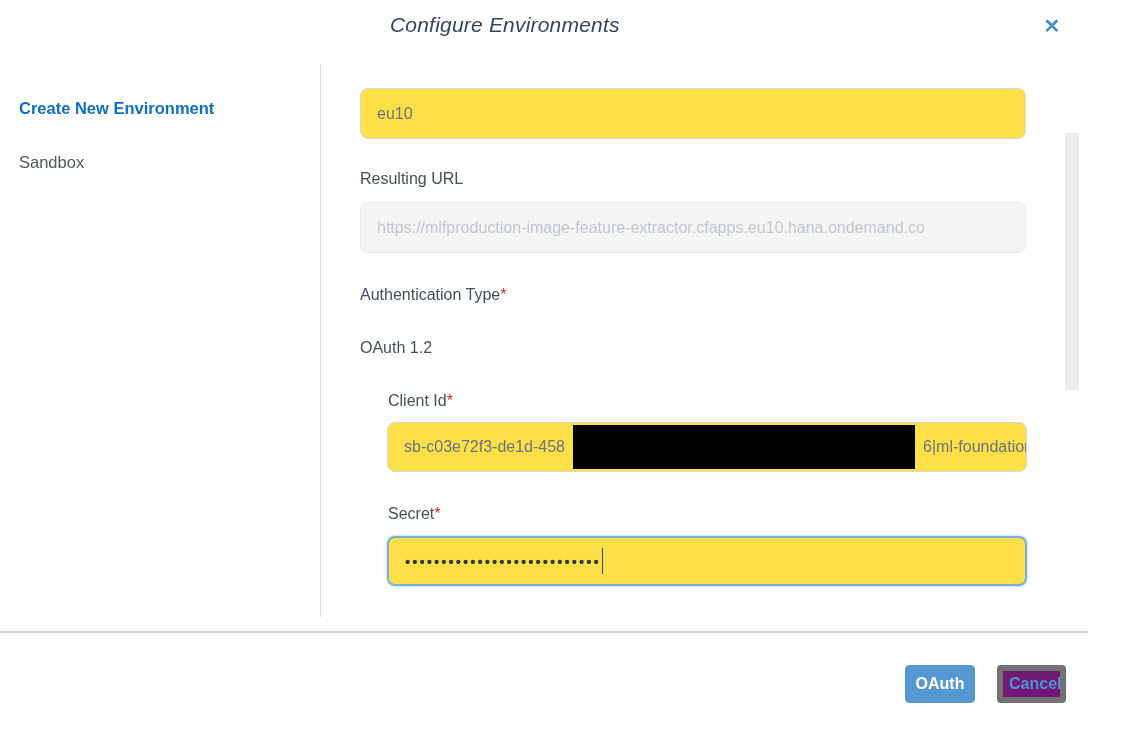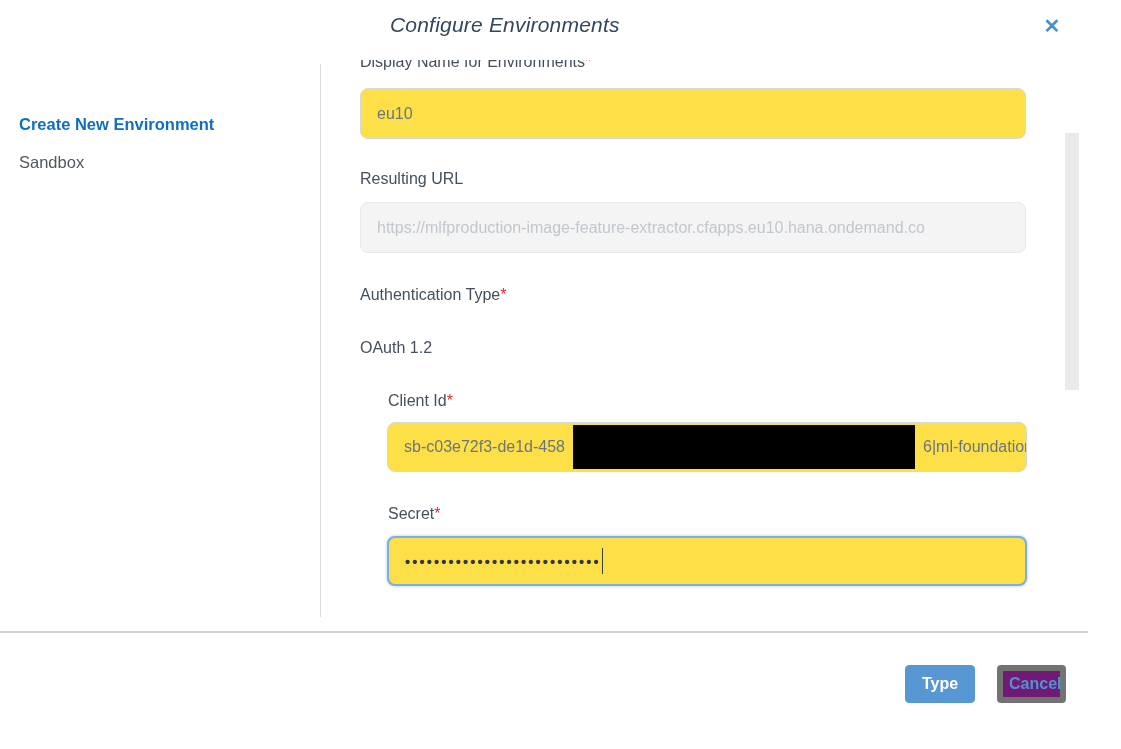--- a/index.html
+++ b/index.html
@@ -12,21 +12,21 @@
     position:absolute;left:390px;top:13px;font-size:21px;color:#32475c;
     letter-spacing:.2px;white-space:nowrap;font-style:italic;
   }
   .close-icon{
     position:absolute;left:1039px;top:13px;width:26px;height:26px;
     font-size:20px;font-weight:700;color:#4a8fc9;cursor:pointer;
     display:flex;align-items:center;justify-content:center;
   }
   
   .sidebar-item{position:absolute;left:19px;font-size:16.5px;white-space:nowrap;cursor:pointer;}
-  .sidebar-item.active{top:99px;font-weight:700;color:#0f6fc2;margin-top:16px;}
+  .sidebar-item.active{top:99px;font-weight:700;color:#0f6fc2;}
   .sidebar-item.inactive{top:153px;font-weight:400;color:#51575d;}
   .sidebar-divider{
     position:absolute;left:320px;top:64px;width:1px;height:553px;background:#d9dbde;
   }
   
   .form-scroll{
     position:absolute;left:360px;top:60px;width:670px;height:540px;overflow:hidden;
   }
   .form-label{
     position:absolute;left:0;font-size:16px;color:#45505c;white-space:nowrap;
@@ -87,21 +87,20 @@
 
 <div class="dialog-title">Configure Environments</div>
 <div class="close-icon">✕</div>
 
 <div class="sidebar-item active">Create New Environment</div>
 <div class="sidebar-item inactive">Sandbox</div>
 <div class="sidebar-divider"></div>
 
 <div class="form-scroll">
 
-  <div class="form-label lbl-display"><span>Display Name for Environments</span><span class="req">*</span></div>
   <div class="fake-input input-display">
       <span>eu10</span>
     </div>
 
   <div class="form-label lbl-url">Resulting URL</div>
   <div class="fake-input input-url">
       <span>https://mlfproduction-image-feature-extractor.cfapps.eu10.hana.ondemand.co</span>
     </div>
 
   <div class="form-label lbl-auth"><span>Authentication Type</span><span class="req">*</span></div>
@@ -118,14 +117,14 @@
   <div class="fake-input input-secret">
     <span class="secret-dots">•••••••••••••••••••••••••••</span>
     <span class="text-cursor"></span>
   </div>
 
 </div>
 
 <div class="scrollbar-thumb"></div>
 
 <div class="footer-divider"></div>
-<button class="save-button">Type</button>
+<button class="save-button">OAuth</button>
 <button class="cancel-button">Cancel</button>
 
 </body></html>

